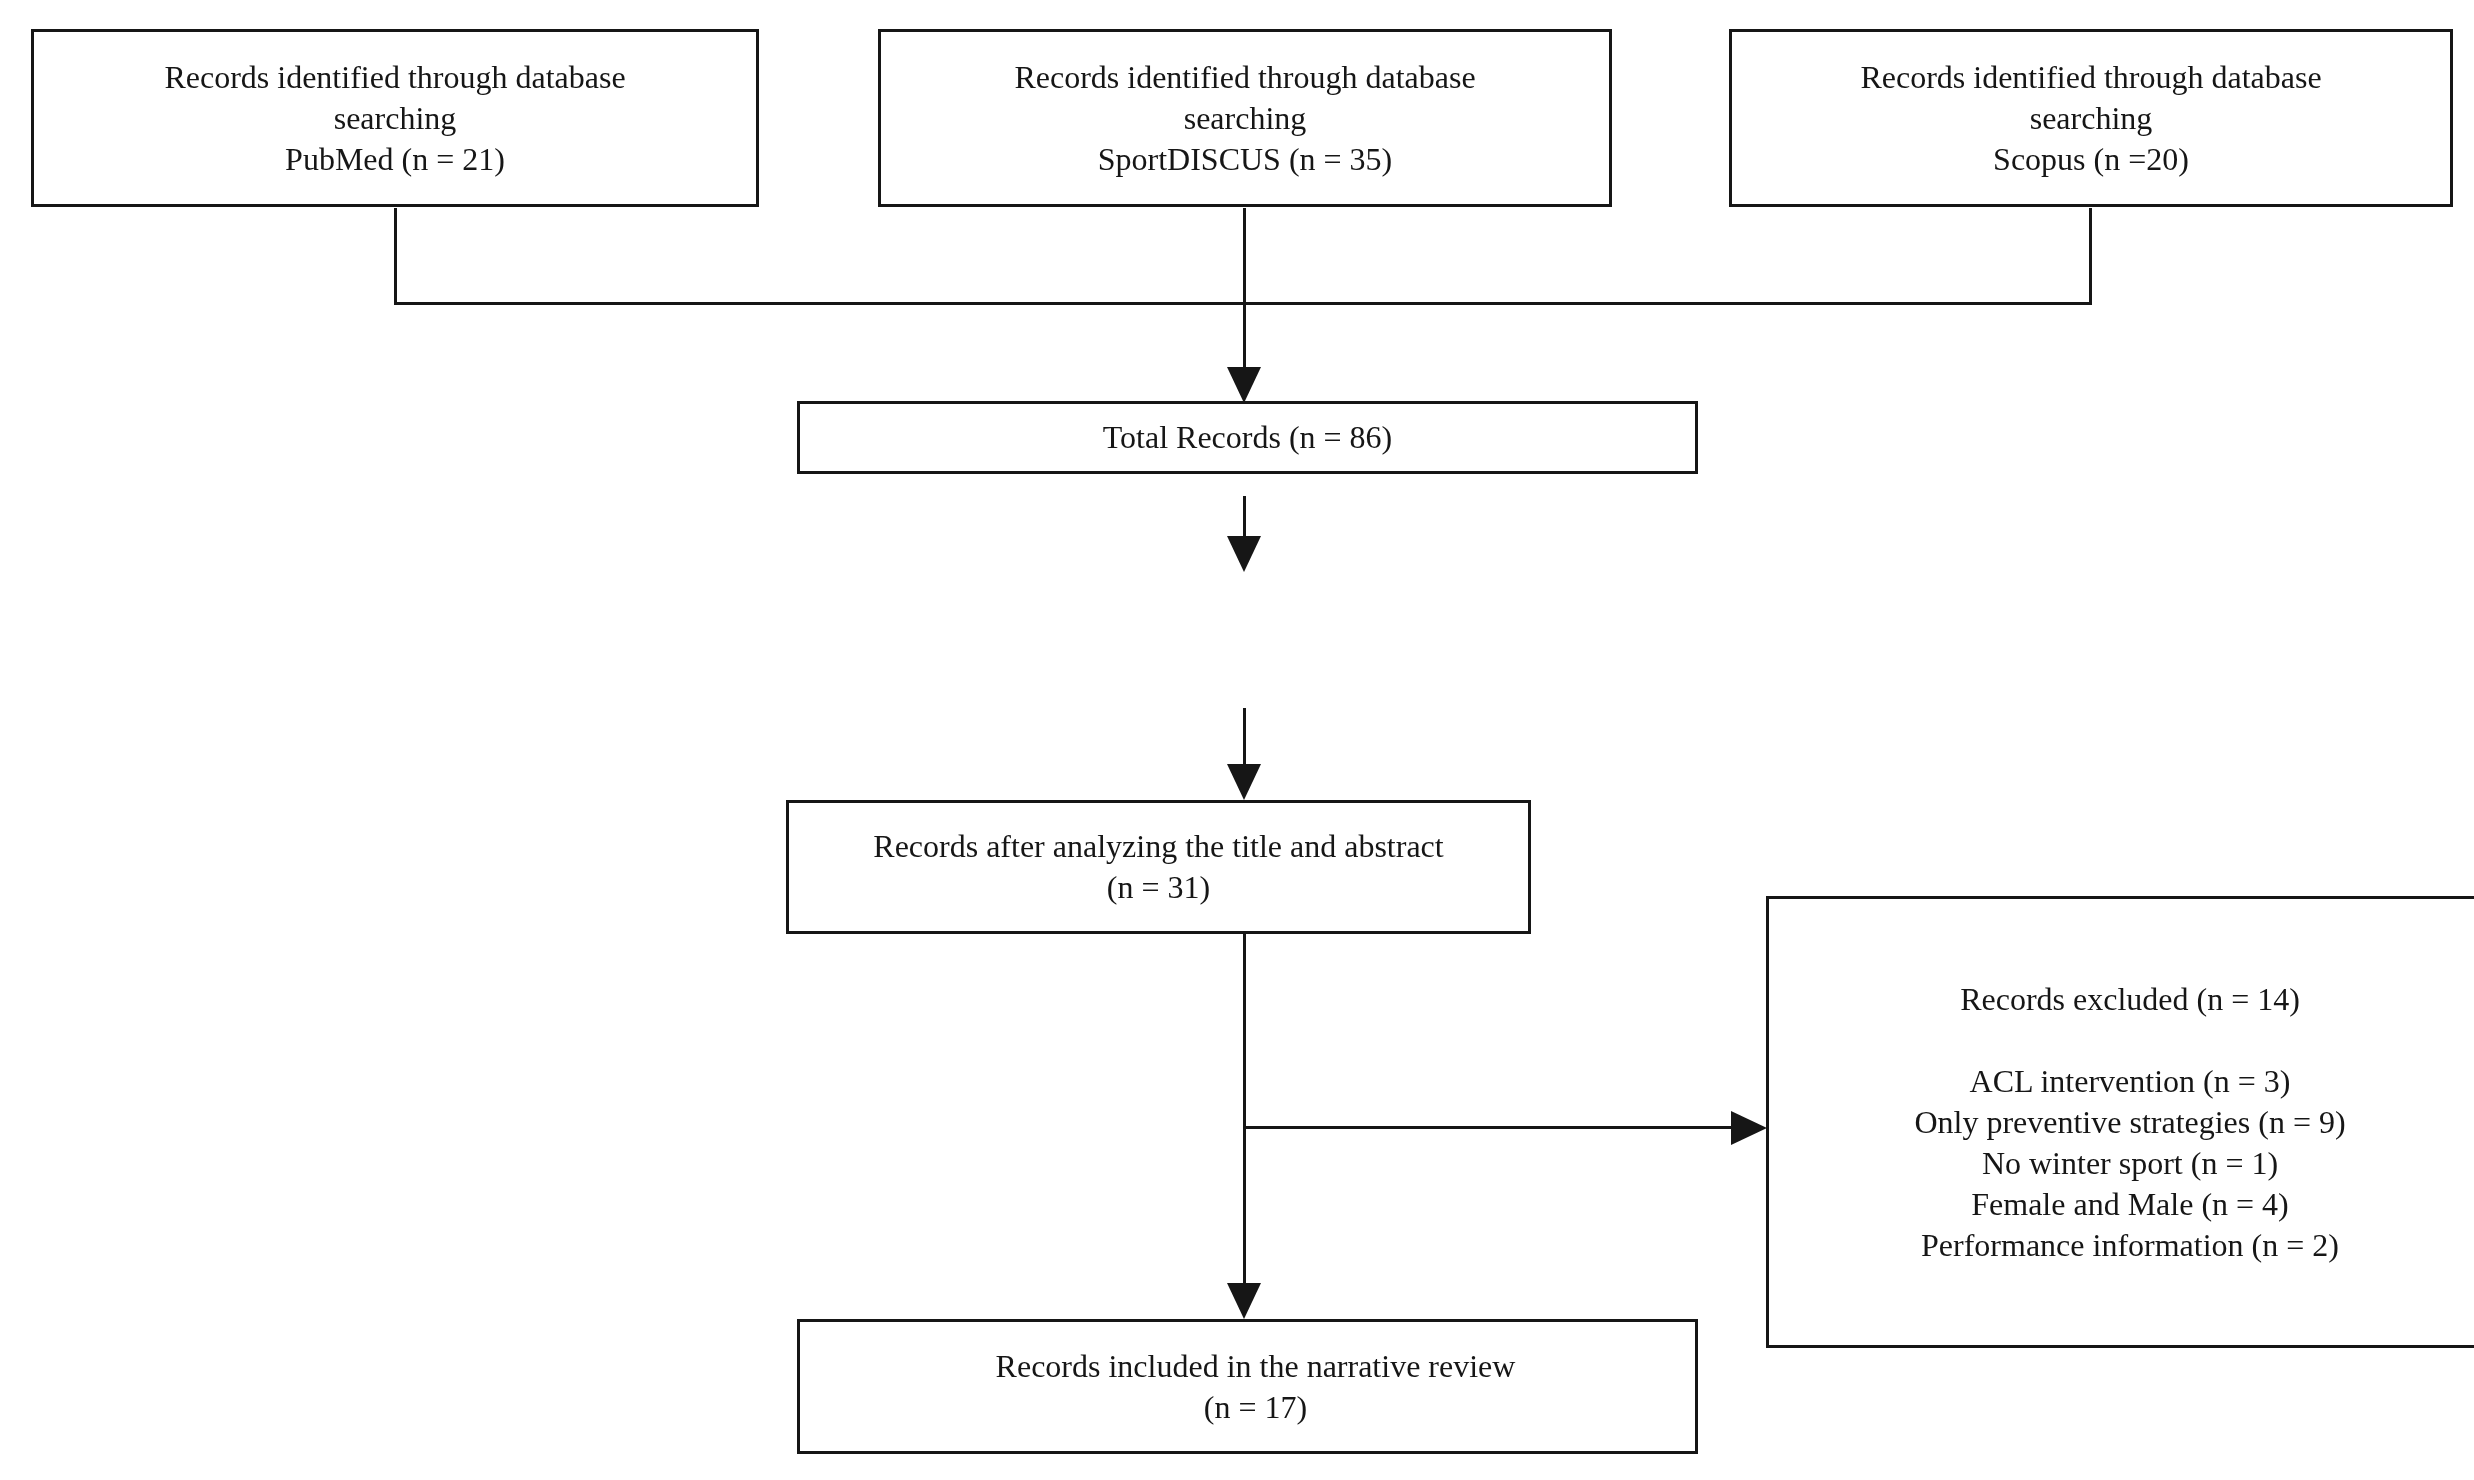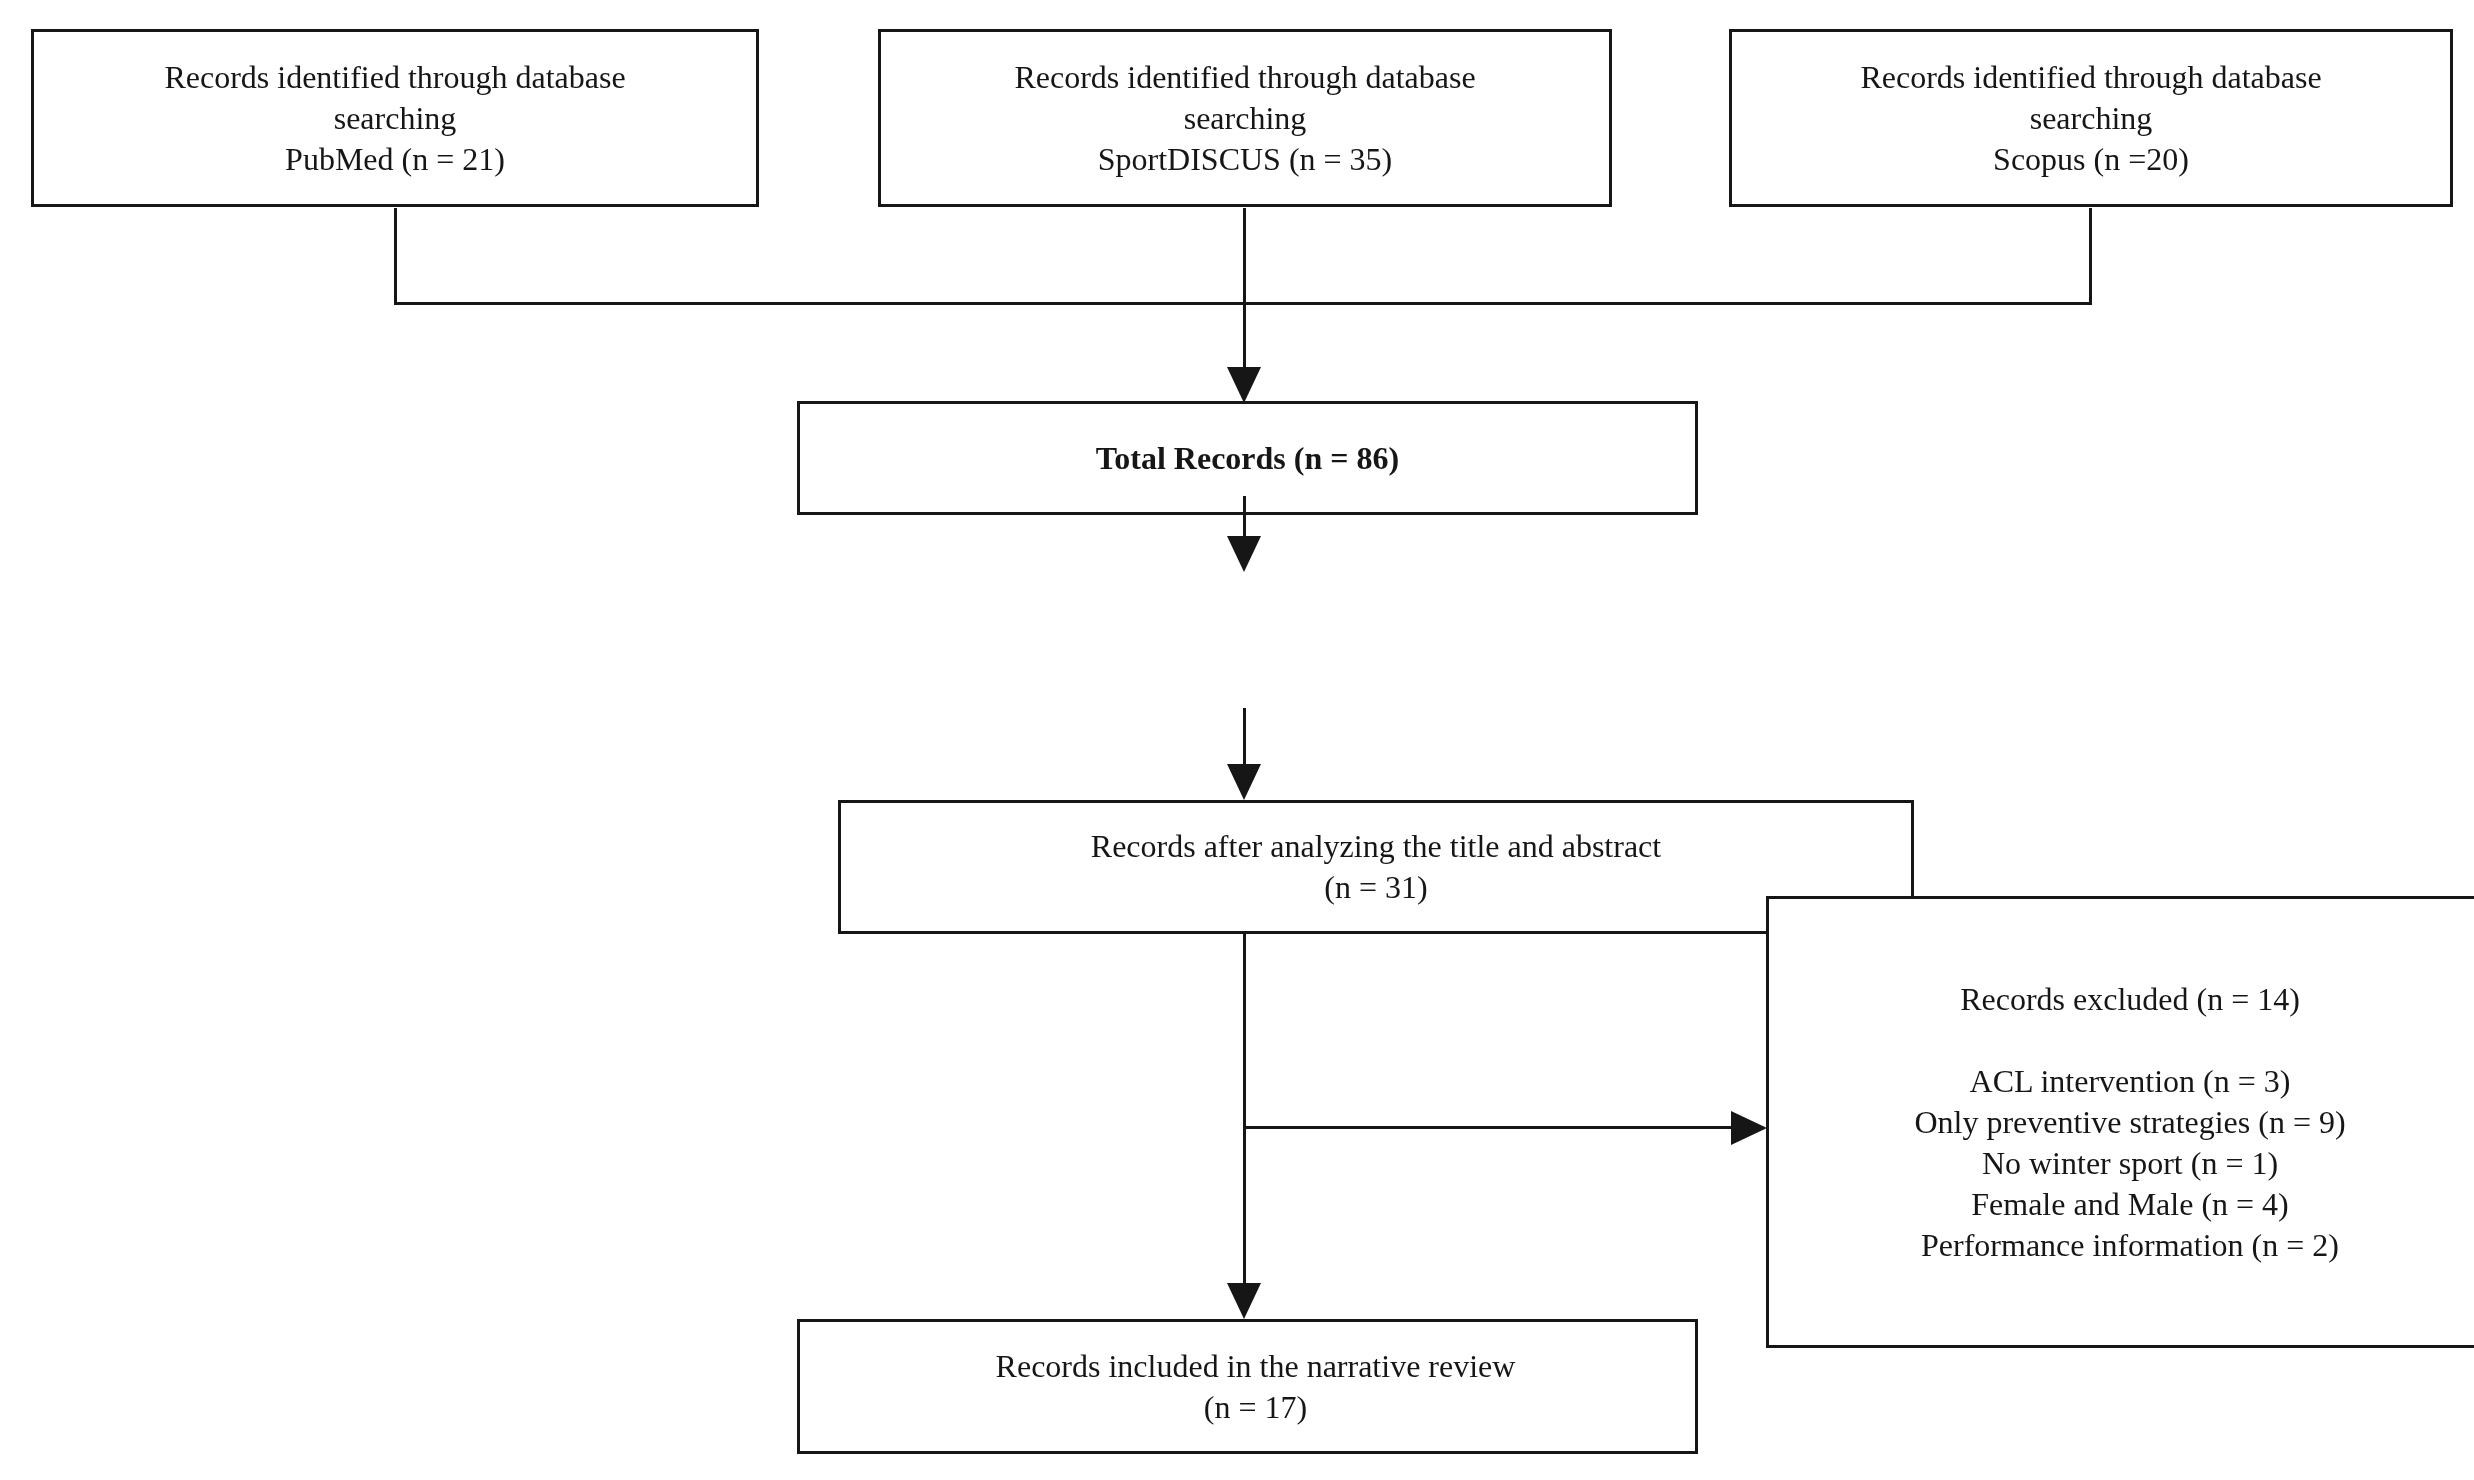--- a/index.html
+++ b/index.html
@@ -28,23 +28,23 @@
     border-top:17px solid transparent; border-bottom:17px solid transparent;
     border-left:36px solid var(--ink);
   }
   .spacer { height:41px; }
 
   
   #box-pubmed      { left:31px;   top:29px;  width:728px; height:178px; }
   #box-sportdiscus { left:878px; top:29px;  width:734px; height:178px; }
   #box-scopus      { left:1729px; top:29px;  width:724px; height:178px; }
   
-  #box-total          { left:797px; top:401px;  width:901px; height:114px;font-weight:bold; }
+  #box-total          { left:797px; top:401px;  width:901px; height:73px; }
   #box-duplicates     { left:797px; top:573px;  width:901px; height:135px; }
-  #box-title-abstract { left:838px; top:800px; width:1076px; height:134px; }
+  #box-title-abstract { left:786px; top:800px; width:745px; height:134px; }
   #box-included       { left:797px; top:1319px; width:901px; height:135px;padding-left:16px; }
   
   #box-excluded { left:1766px; top:896px; width:728px; height:452px; }
 
   
   #drop-pubmed      { left:394px;  top:208px; width:3.1px; height:97px; }
   #drop-scopus      { left:2089px; top:208px; width:3.1px; height:97px; }
   #collector-line   { left:394px;  top:302px; width:1698px; height:3.1px; }
   #drop-sportdiscus { left:1243px; top:208px; width:3.1px; height:160px; }
   #head-total       { left:1227px; top:367px; }

